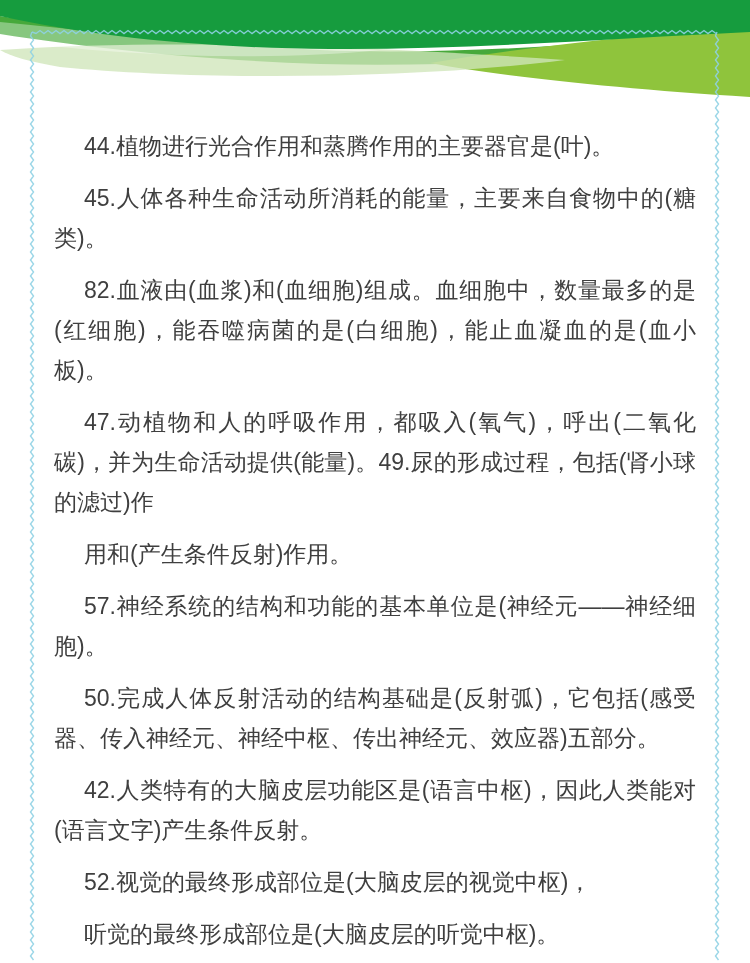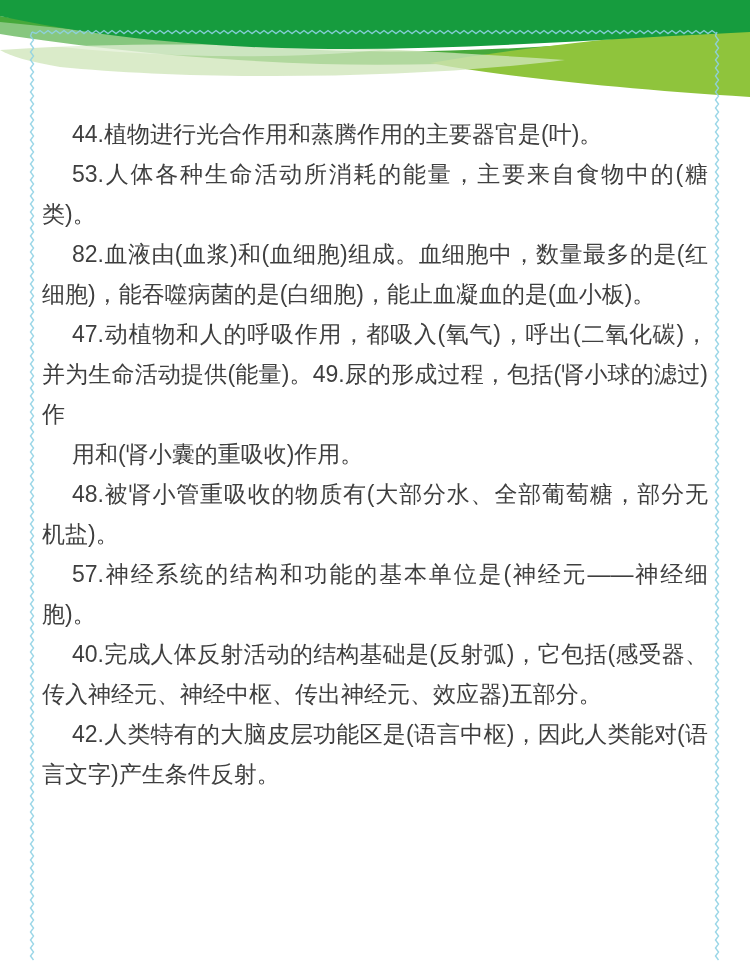--- a/index.html
+++ b/index.html
@@ -28,21 +28,21 @@
     left: 32px;
     top: 114px;
     width: 686px;
     box-sizing: border-box;
     padding: 0 10px;
     color: #3f3f3f;
     font-size: 23px;
     line-height: 40px;
   }
   .notes-content p {
-    margin: 0;
+    margin: 12px;
     text-indent: 30px;
     text-align: justify;
     text-justify: inter-ideograph;
     word-break: break-all;
   }
 </style>
 </head>
 <body>
 
 <div class="page">
@@ -61,23 +61,24 @@
   </svg>
 
   <svg class="border-frame" viewBox="0 0 750 963" aria-hidden="true">
     <path fill="none" stroke="#8fd2e4" stroke-width="1.4" stroke-opacity="0.9" d="M32 32 L36.0 33.5 L40.0 30.5 L44.0 33.5 L48.0 30.5 L52.0 33.5 L56.0 30.5 L60.0 33.5 L64.0 30.5 L68.0 33.5 L72.0 30.5 L76.0 33.5 L80.0 30.5 L84.0 33.5 L88.0 30.5 L92.0 33.5 L96.0 30.5 L100.0 33.5 L104.0 30.5 L108.0 33.5 L112.0 30.5 L116.0 33.5 L120.0 30.5 L124.0 33.5 L128.0 30.5 L132.0 33.5 L136.0 30.5 L140.0 33.5 L144.0 30.5 L148.0 33.5 L152.0 30.5 L156.0 33.5 L160.0 30.5 L164.0 33.5 L168.0 30.5 L172.0 33.5 L176.0 30.5 L180.0 33.5 L184.0 30.5 L188.0 33.5 L192.0 30.5 L196.0 33.5 L200.0 30.5 L204.0 33.5 L208.0 30.5 L212.0 33.5 L216.0 30.5 L220.0 33.5 L224.0 30.5 L228.0 33.5 L232.0 30.5 L236.0 33.5 L240.0 30.5 L244.0 33.5 L248.0 30.5 L252.0 33.5 L256.0 30.5 L260.0 33.5 L264.0 30.5 L268.0 33.5 L272.0 30.5 L276.0 33.5 L280.0 30.5 L284.0 33.5 L288.0 30.5 L292.0 33.5 L296.0 30.5 L300.0 33.5 L304.0 30.5 L308.0 33.5 L312.0 30.5 L316.0 33.5 L320.0 30.5 L324.0 33.5 L328.0 30.5 L332.0 33.5 L336.0 30.5 L340.0 33.5 L344.0 30.5 L348.0 33.5 L352.0 30.5 L356.0 33.5 L360.0 30.5 L364.0 33.5 L368.0 30.5 L372.0 33.5 L376.0 30.5 L380.0 33.5 L384.0 30.5 L388.0 33.5 L392.0 30.5 L396.0 33.5 L400.0 30.5 L404.0 33.5 L408.0 30.5 L412.0 33.5 L416.0 30.5 L420.0 33.5 L424.0 30.5 L428.0 33.5 L432.0 30.5 L436.0 33.5 L440.0 30.5 L444.0 33.5 L448.0 30.5 L452.0 33.5 L456.0 30.5 L460.0 33.5 L464.0 30.5 L468.0 33.5 L472.0 30.5 L476.0 33.5 L480.0 30.5 L484.0 33.5 L488.0 30.5 L492.0 33.5 L496.0 30.5 L500.0 33.5 L504.0 30.5 L508.0 33.5 L512.0 30.5 L516.0 33.5 L520.0 30.5 L524.0 33.5 L528.0 30.5 L532.0 33.5 L536.0 30.5 L540.0 33.5 L544.0 30.5 L548.0 33.5 L552.0 30.5 L556.0 33.5 L560.0 30.5 L564.0 33.5 L568.0 30.5 L572.0 33.5 L576.0 30.5 L580.0 33.5 L584.0 30.5 L588.0 33.5 L592.0 30.5 L596.0 33.5 L600.0 30.5 L604.0 33.5 L608.0 30.5 L612.0 33.5 L616.0 30.5 L620.0 33.5 L624.0 30.5 L628.0 33.5 L632.0 30.5 L636.0 33.5 L640.0 30.5 L644.0 33.5 L648.0 30.5 L652.0 33.5 L656.0 30.5 L660.0 33.5 L664.0 30.5 L668.0 33.5 L672.0 30.5 L676.0 33.5 L680.0 30.5 L684.0 33.5 L688.0 30.5 L692.0 33.5 L696.0 30.5 L700.0 33.5 L704.0 30.5 L708.0 33.5 L712.0 30.5 L716.0 33.5"></path>
     <path fill="none" stroke="#8fd2e4" stroke-width="1.4" stroke-opacity="0.9" d="M32 32 L30.5 36.0 L33.5 40.0 L30.5 44.0 L33.5 48.0 L30.5 52.0 L33.5 56.0 L30.5 60.0 L33.5 64.0 L30.5 68.0 L33.5 72.0 L30.5 76.0 L33.5 80.0 L30.5 84.0 L33.5 88.0 L30.5 92.0 L33.5 96.0 L30.5 100.0 L33.5 104.0 L30.5 108.0 L33.5 112.0 L30.5 116.0 L33.5 120.0 L30.5 124.0 L33.5 128.0 L30.5 132.0 L33.5 136.0 L30.5 140.0 L33.5 144.0 L30.5 148.0 L33.5 152.0 L30.5 156.0 L33.5 160.0 L30.5 164.0 L33.5 168.0 L30.5 172.0 L33.5 176.0 L30.5 180.0 L33.5 184.0 L30.5 188.0 L33.5 192.0 L30.5 196.0 L33.5 200.0 L30.5 204.0 L33.5 208.0 L30.5 212.0 L33.5 216.0 L30.5 220.0 L33.5 224.0 L30.5 228.0 L33.5 232.0 L30.5 236.0 L33.5 240.0 L30.5 244.0 L33.5 248.0 L30.5 252.0 L33.5 256.0 L30.5 260.0 L33.5 264.0 L30.5 268.0 L33.5 272.0 L30.5 276.0 L33.5 280.0 L30.5 284.0 L33.5 288.0 L30.5 292.0 L33.5 296.0 L30.5 300.0 L33.5 304.0 L30.5 308.0 L33.5 312.0 L30.5 316.0 L33.5 320.0 L30.5 324.0 L33.5 328.0 L30.5 332.0 L33.5 336.0 L30.5 340.0 L33.5 344.0 L30.5 348.0 L33.5 352.0 L30.5 356.0 L33.5 360.0 L30.5 364.0 L33.5 368.0 L30.5 372.0 L33.5 376.0 L30.5 380.0 L33.5 384.0 L30.5 388.0 L33.5 392.0 L30.5 396.0 L33.5 400.0 L30.5 404.0 L33.5 408.0 L30.5 412.0 L33.5 416.0 L30.5 420.0 L33.5 424.0 L30.5 428.0 L33.5 432.0 L30.5 436.0 L33.5 440.0 L30.5 444.0 L33.5 448.0 L30.5 452.0 L33.5 456.0 L30.5 460.0 L33.5 464.0 L30.5 468.0 L33.5 472.0 L30.5 476.0 L33.5 480.0 L30.5 484.0 L33.5 488.0 L30.5 492.0 L33.5 496.0 L30.5 500.0 L33.5 504.0 L30.5 508.0 L33.5 512.0 L30.5 516.0 L33.5 520.0 L30.5 524.0 L33.5 528.0 L30.5 532.0 L33.5 536.0 L30.5 540.0 L33.5 544.0 L30.5 548.0 L33.5 552.0 L30.5 556.0 L33.5 560.0 L30.5 564.0 L33.5 568.0 L30.5 572.0 L33.5 576.0 L30.5 580.0 L33.5 584.0 L30.5 588.0 L33.5 592.0 L30.5 596.0 L33.5 600.0 L30.5 604.0 L33.5 608.0 L30.5 612.0 L33.5 616.0 L30.5 620.0 L33.5 624.0 L30.5 628.0 L33.5 632.0 L30.5 636.0 L33.5 640.0 L30.5 644.0 L33.5 648.0 L30.5 652.0 L33.5 656.0 L30.5 660.0 L33.5 664.0 L30.5 668.0 L33.5 672.0 L30.5 676.0 L33.5 680.0 L30.5 684.0 L33.5 688.0 L30.5 692.0 L33.5 696.0 L30.5 700.0 L33.5 704.0 L30.5 708.0 L33.5 712.0 L30.5 716.0 L33.5 720.0 L30.5 724.0 L33.5 728.0 L30.5 732.0 L33.5 736.0 L30.5 740.0 L33.5 744.0 L30.5 748.0 L33.5 752.0 L30.5 756.0 L33.5 760.0 L30.5 764.0 L33.5 768.0 L30.5 772.0 L33.5 776.0 L30.5 780.0 L33.5 784.0 L30.5 788.0 L33.5 792.0 L30.5 796.0 L33.5 800.0 L30.5 804.0 L33.5 808.0 L30.5 812.0 L33.5 816.0 L30.5 820.0 L33.5 824.0 L30.5 828.0 L33.5 832.0 L30.5 836.0 L33.5 840.0 L30.5 844.0 L33.5 848.0 L30.5 852.0 L33.5 856.0 L30.5 860.0 L33.5 864.0 L30.5 868.0 L33.5 872.0 L30.5 876.0 L33.5 880.0 L30.5 884.0 L33.5 888.0 L30.5 892.0 L33.5 896.0 L30.5 900.0 L33.5 904.0 L30.5 908.0 L33.5 912.0 L30.5 916.0 L33.5 920.0 L30.5 924.0 L33.5 928.0 L30.5 932.0 L33.5 936.0 L30.5 940.0 L33.5 944.0 L30.5 948.0 L33.5 952.0 L30.5 956.0 L33.5 960.0"></path>
     <path fill="none" stroke="#8fd2e4" stroke-width="1.4" stroke-opacity="0.9" d="M717 32 L715.5 36.0 L718.5 40.0 L715.5 44.0 L718.5 48.0 L715.5 52.0 L718.5 56.0 L715.5 60.0 L718.5 64.0 L715.5 68.0 L718.5 72.0 L715.5 76.0 L718.5 80.0 L715.5 84.0 L718.5 88.0 L715.5 92.0 L718.5 96.0 L715.5 100.0 L718.5 104.0 L715.5 108.0 L718.5 112.0 L715.5 116.0 L718.5 120.0 L715.5 124.0 L718.5 128.0 L715.5 132.0 L718.5 136.0 L715.5 140.0 L718.5 144.0 L715.5 148.0 L718.5 152.0 L715.5 156.0 L718.5 160.0 L715.5 164.0 L718.5 168.0 L715.5 172.0 L718.5 176.0 L715.5 180.0 L718.5 184.0 L715.5 188.0 L718.5 192.0 L715.5 196.0 L718.5 200.0 L715.5 204.0 L718.5 208.0 L715.5 212.0 L718.5 216.0 L715.5 220.0 L718.5 224.0 L715.5 228.0 L718.5 232.0 L715.5 236.0 L718.5 240.0 L715.5 244.0 L718.5 248.0 L715.5 252.0 L718.5 256.0 L715.5 260.0 L718.5 264.0 L715.5 268.0 L718.5 272.0 L715.5 276.0 L718.5 280.0 L715.5 284.0 L718.5 288.0 L715.5 292.0 L718.5 296.0 L715.5 300.0 L718.5 304.0 L715.5 308.0 L718.5 312.0 L715.5 316.0 L718.5 320.0 L715.5 324.0 L718.5 328.0 L715.5 332.0 L718.5 336.0 L715.5 340.0 L718.5 344.0 L715.5 348.0 L718.5 352.0 L715.5 356.0 L718.5 360.0 L715.5 364.0 L718.5 368.0 L715.5 372.0 L718.5 376.0 L715.5 380.0 L718.5 384.0 L715.5 388.0 L718.5 392.0 L715.5 396.0 L718.5 400.0 L715.5 404.0 L718.5 408.0 L715.5 412.0 L718.5 416.0 L715.5 420.0 L718.5 424.0 L715.5 428.0 L718.5 432.0 L715.5 436.0 L718.5 440.0 L715.5 444.0 L718.5 448.0 L715.5 452.0 L718.5 456.0 L715.5 460.0 L718.5 464.0 L715.5 468.0 L718.5 472.0 L715.5 476.0 L718.5 480.0 L715.5 484.0 L718.5 488.0 L715.5 492.0 L718.5 496.0 L715.5 500.0 L718.5 504.0 L715.5 508.0 L718.5 512.0 L715.5 516.0 L718.5 520.0 L715.5 524.0 L718.5 528.0 L715.5 532.0 L718.5 536.0 L715.5 540.0 L718.5 544.0 L715.5 548.0 L718.5 552.0 L715.5 556.0 L718.5 560.0 L715.5 564.0 L718.5 568.0 L715.5 572.0 L718.5 576.0 L715.5 580.0 L718.5 584.0 L715.5 588.0 L718.5 592.0 L715.5 596.0 L718.5 600.0 L715.5 604.0 L718.5 608.0 L715.5 612.0 L718.5 616.0 L715.5 620.0 L718.5 624.0 L715.5 628.0 L718.5 632.0 L715.5 636.0 L718.5 640.0 L715.5 644.0 L718.5 648.0 L715.5 652.0 L718.5 656.0 L715.5 660.0 L718.5 664.0 L715.5 668.0 L718.5 672.0 L715.5 676.0 L718.5 680.0 L715.5 684.0 L718.5 688.0 L715.5 692.0 L718.5 696.0 L715.5 700.0 L718.5 704.0 L715.5 708.0 L718.5 712.0 L715.5 716.0 L718.5 720.0 L715.5 724.0 L718.5 728.0 L715.5 732.0 L718.5 736.0 L715.5 740.0 L718.5 744.0 L715.5 748.0 L718.5 752.0 L715.5 756.0 L718.5 760.0 L715.5 764.0 L718.5 768.0 L715.5 772.0 L718.5 776.0 L715.5 780.0 L718.5 784.0 L715.5 788.0 L718.5 792.0 L715.5 796.0 L718.5 800.0 L715.5 804.0 L718.5 808.0 L715.5 812.0 L718.5 816.0 L715.5 820.0 L718.5 824.0 L715.5 828.0 L718.5 832.0 L715.5 836.0 L718.5 840.0 L715.5 844.0 L718.5 848.0 L715.5 852.0 L718.5 856.0 L715.5 860.0 L718.5 864.0 L715.5 868.0 L718.5 872.0 L715.5 876.0 L718.5 880.0 L715.5 884.0 L718.5 888.0 L715.5 892.0 L718.5 896.0 L715.5 900.0 L718.5 904.0 L715.5 908.0 L718.5 912.0 L715.5 916.0 L718.5 920.0 L715.5 924.0 L718.5 928.0 L715.5 932.0 L718.5 936.0 L715.5 940.0 L718.5 944.0 L715.5 948.0 L718.5 952.0 L715.5 956.0 L718.5 960.0"></path>
   </svg>
 
   <div class="notes-content">
     <p>44.植物进行光合作用和蒸腾作用的主要器官是(叶)。</p>
-    <p>53.人体各种生命活动所消耗的能量，主要来自食物中的(糖类)。</p>
+    <p>45.人体各种生命活动所消耗的能量，主要来自食物中的(糖类)。</p>
     <p>82.血液由(血浆)和(血细胞)组成。血细胞中，数量最多的是(红细胞)，能吞噬病菌的是(白细胞)，能止血凝血的是(血小板)。</p>
     <p>47.动植物和人的呼吸作用，都吸入(氧气)，呼出(二氧化碳)，并为生命活动提供(能量)。49.尿的形成过程，包括(肾小球的滤过)作</p>
-    <p>用和(肾小囊的重吸收)作用。</p>
-    <p>48.被肾小管重吸收的物质有(大部分水、全部葡萄糖，部分无机盐)。</p>
+    <p>用和(产生条件反射)作用。</p>
     <p>57.神经系统的结构和功能的基本单位是(神经元——神经细胞)。</p>
-    <p>40.完成人体反射活动的结构基础是(反射弧)，它包括(感受器、传入神经元、神经中枢、传出神经元、效应器)五部分。</p>
+    <p>50.完成人体反射活动的结构基础是(反射弧)，它包括(感受器、传入神经元、神经中枢、传出神经元、效应器)五部分。</p>
     <p>42.人类特有的大脑皮层功能区是(语言中枢)，因此人类能对(语言文字)产生条件反射。</p>
+    <p>52.视觉的最终形成部位是(大脑皮层的视觉中枢)，</p>
+    <p>听觉的最终形成部位是(大脑皮层的听觉中枢)。</p>
   </div>
 
 </div>
 
 </body></html>

